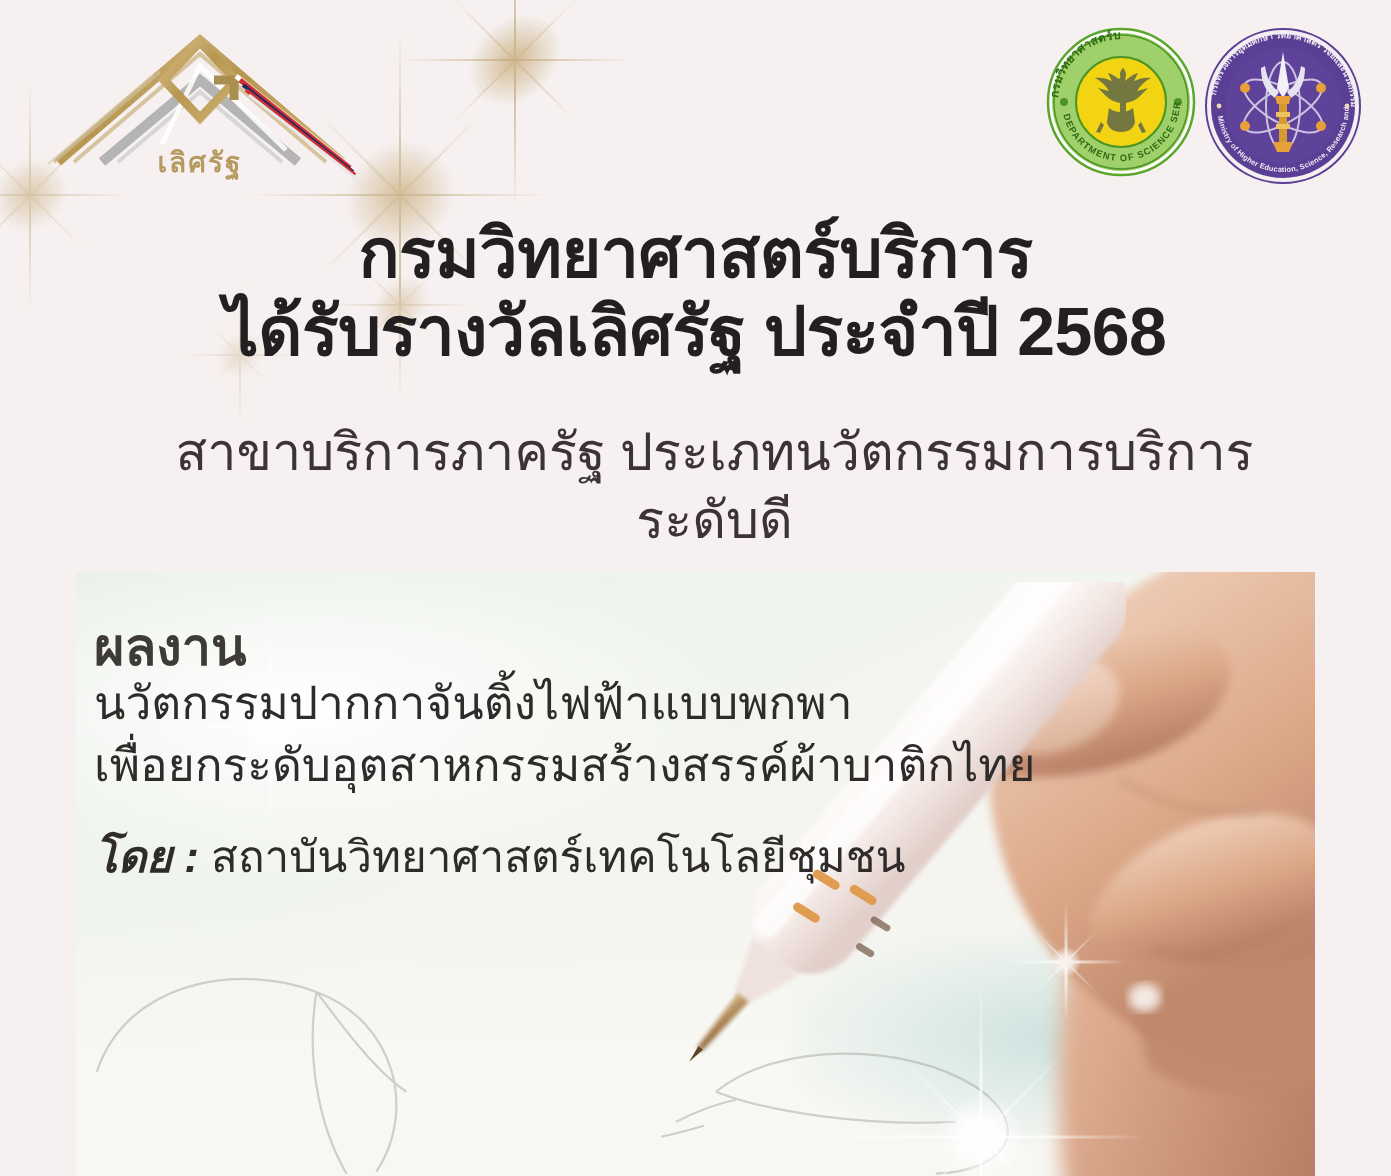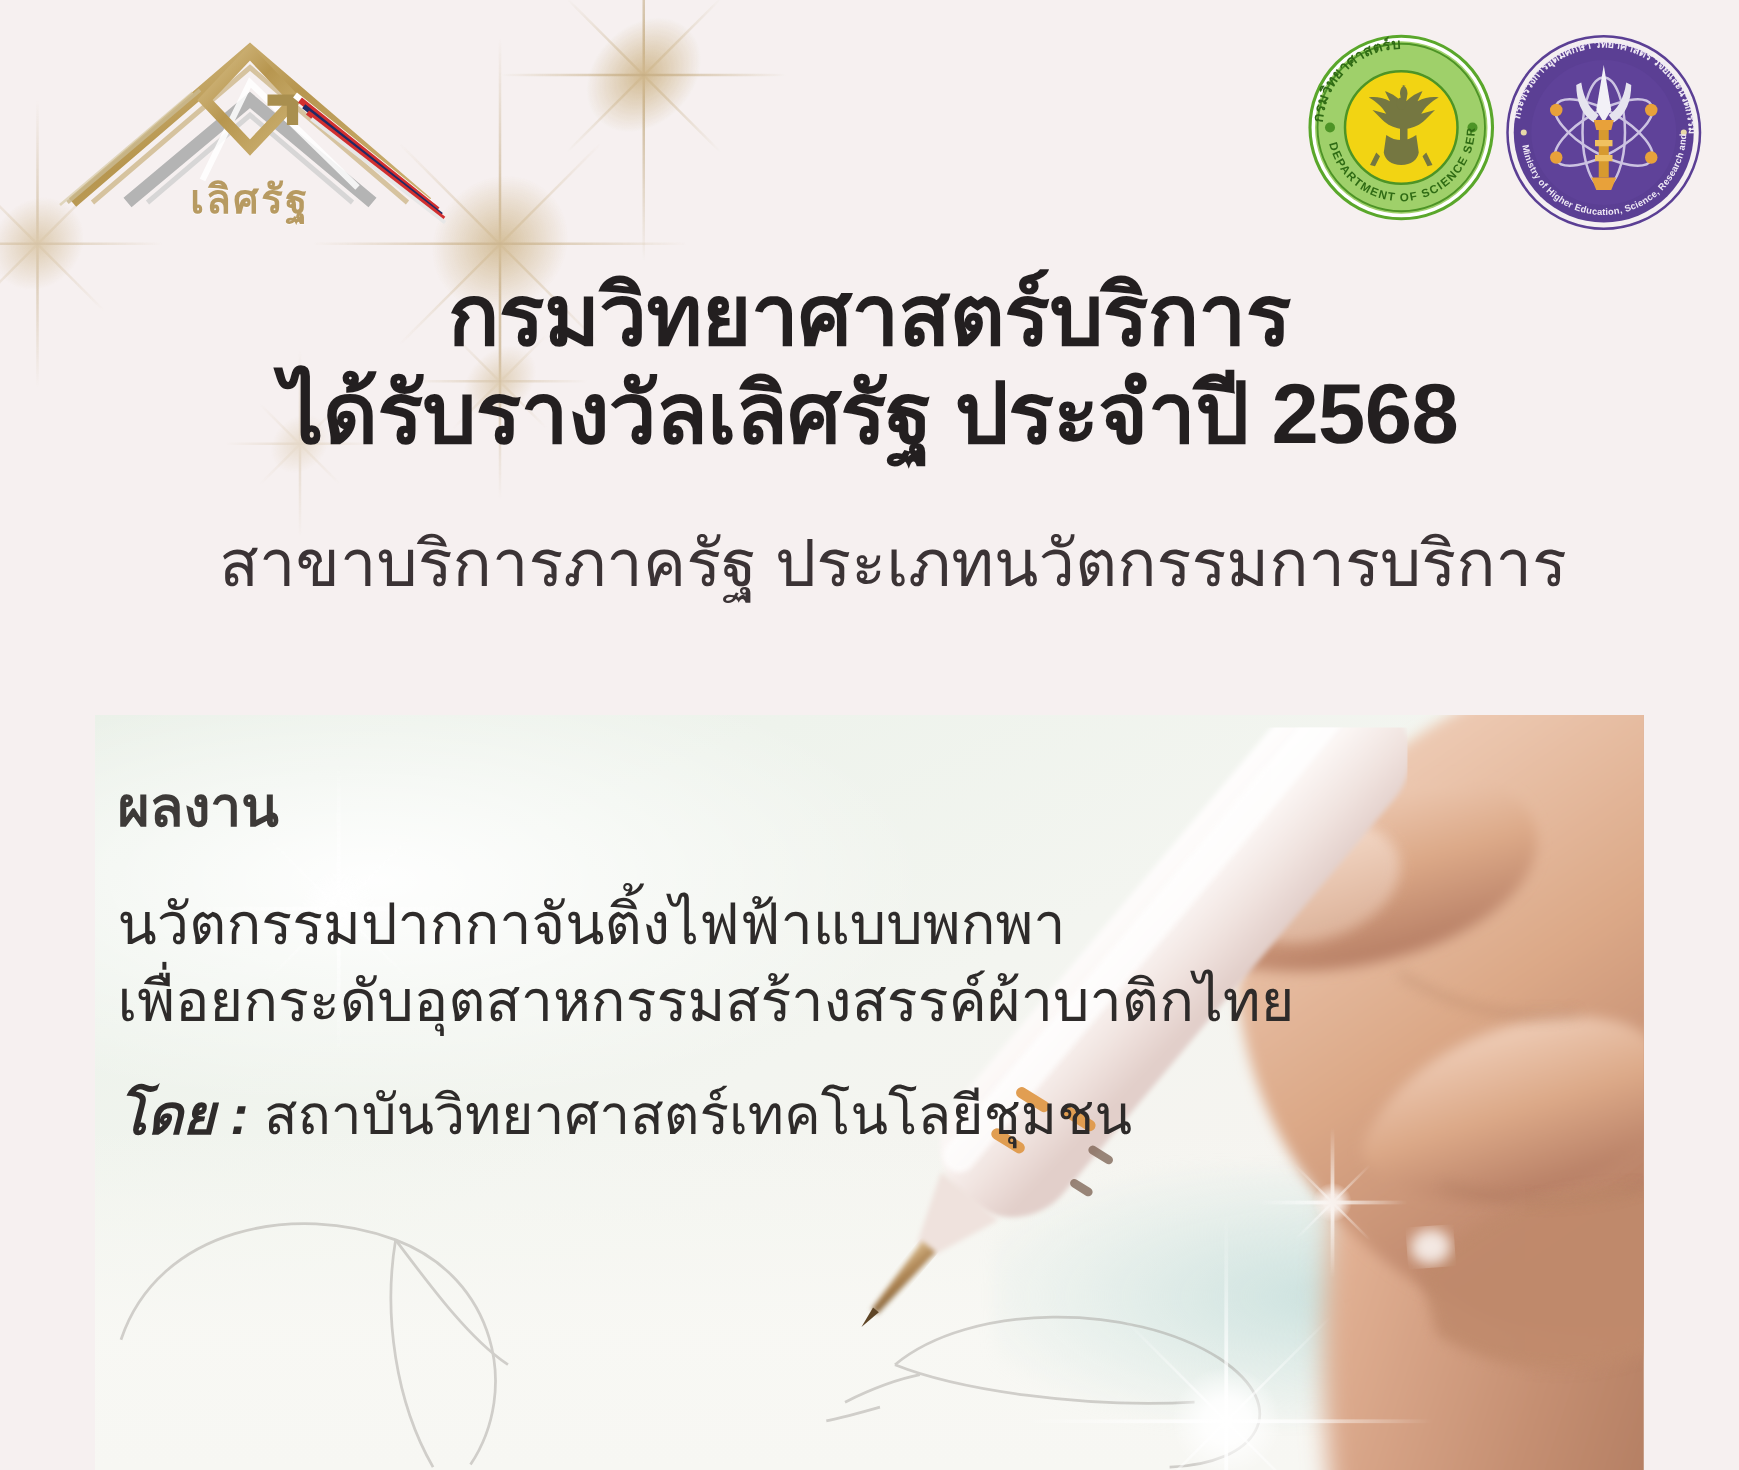--- a/index.html
+++ b/index.html
@@ -103,21 +103,21 @@
     left: 0; top: 0;
     width: 100%; height: 100%;
   }
   .lertrat-label {
     position: absolute;
     left: 0;
     bottom: 6px;
     width: 100%;
     text-align: center;
     font-family: "Liberation Sans", sans-serif;
-    font-size: 32px;
+    font-size: 28px;
     font-weight: 700;
     color: #b79a61;
     letter-spacing: 2px;
     text-shadow: 0 1px 0 rgba(255,255,255,.6);
   }
 
   .seals {
     position: absolute;
     right: 28px;
     top: 26px;
@@ -248,24 +248,23 @@
   .panel-text {
     position: absolute;
     left: 18px;
     top: 50px;
     width: 1010px;
     z-index: 6;
   }
   .work-label {
     font-family: "Liberation Sans", sans-serif;
     font-weight: 700;
-    font-size: 44px;
+    font-size: 52px;
     line-height: 50px;
     color: #3d3a38;
-    margin-bottom: 36px;
   }
   .work-desc {
     font-family: "Liberation Sans", sans-serif;
     font-weight: 400;
     font-size: 46px;
     line-height: 62px;
     color: #2e2b2a;
   }
   .by-row {
     margin-top: 34px;
@@ -433,20 +432,21 @@
   </div>
 </div>
 
 <div class="title-block">
   <div class="title-line">กรมวิทยาศาสตร์บริการ</div>
   <div class="title-line">ได้รับรางวัลเลิศรัฐ ประจำปี 2568</div>
 </div>
 
 <div class="subtitle-block">
   <div class="subtitle-line">สาขาบริการภาครัฐ ประเภทนวัตกรรมการบริการ</div>
+  <div class="subtitle-line">ระดับดี</div>
 </div>
 
 <div class="panel">
 
   <div class="fabric"></div>
   <div class="fabric-teal"></div>
 
   <svg class="sketch" viewBox="0 0 1239 254">
     <g fill="none" stroke="#9c9792" stroke-width="2.2" opacity=".85">
       <path d="M20 150 C50 60 160 40 240 70 C320 100 340 190 300 250"></path>

